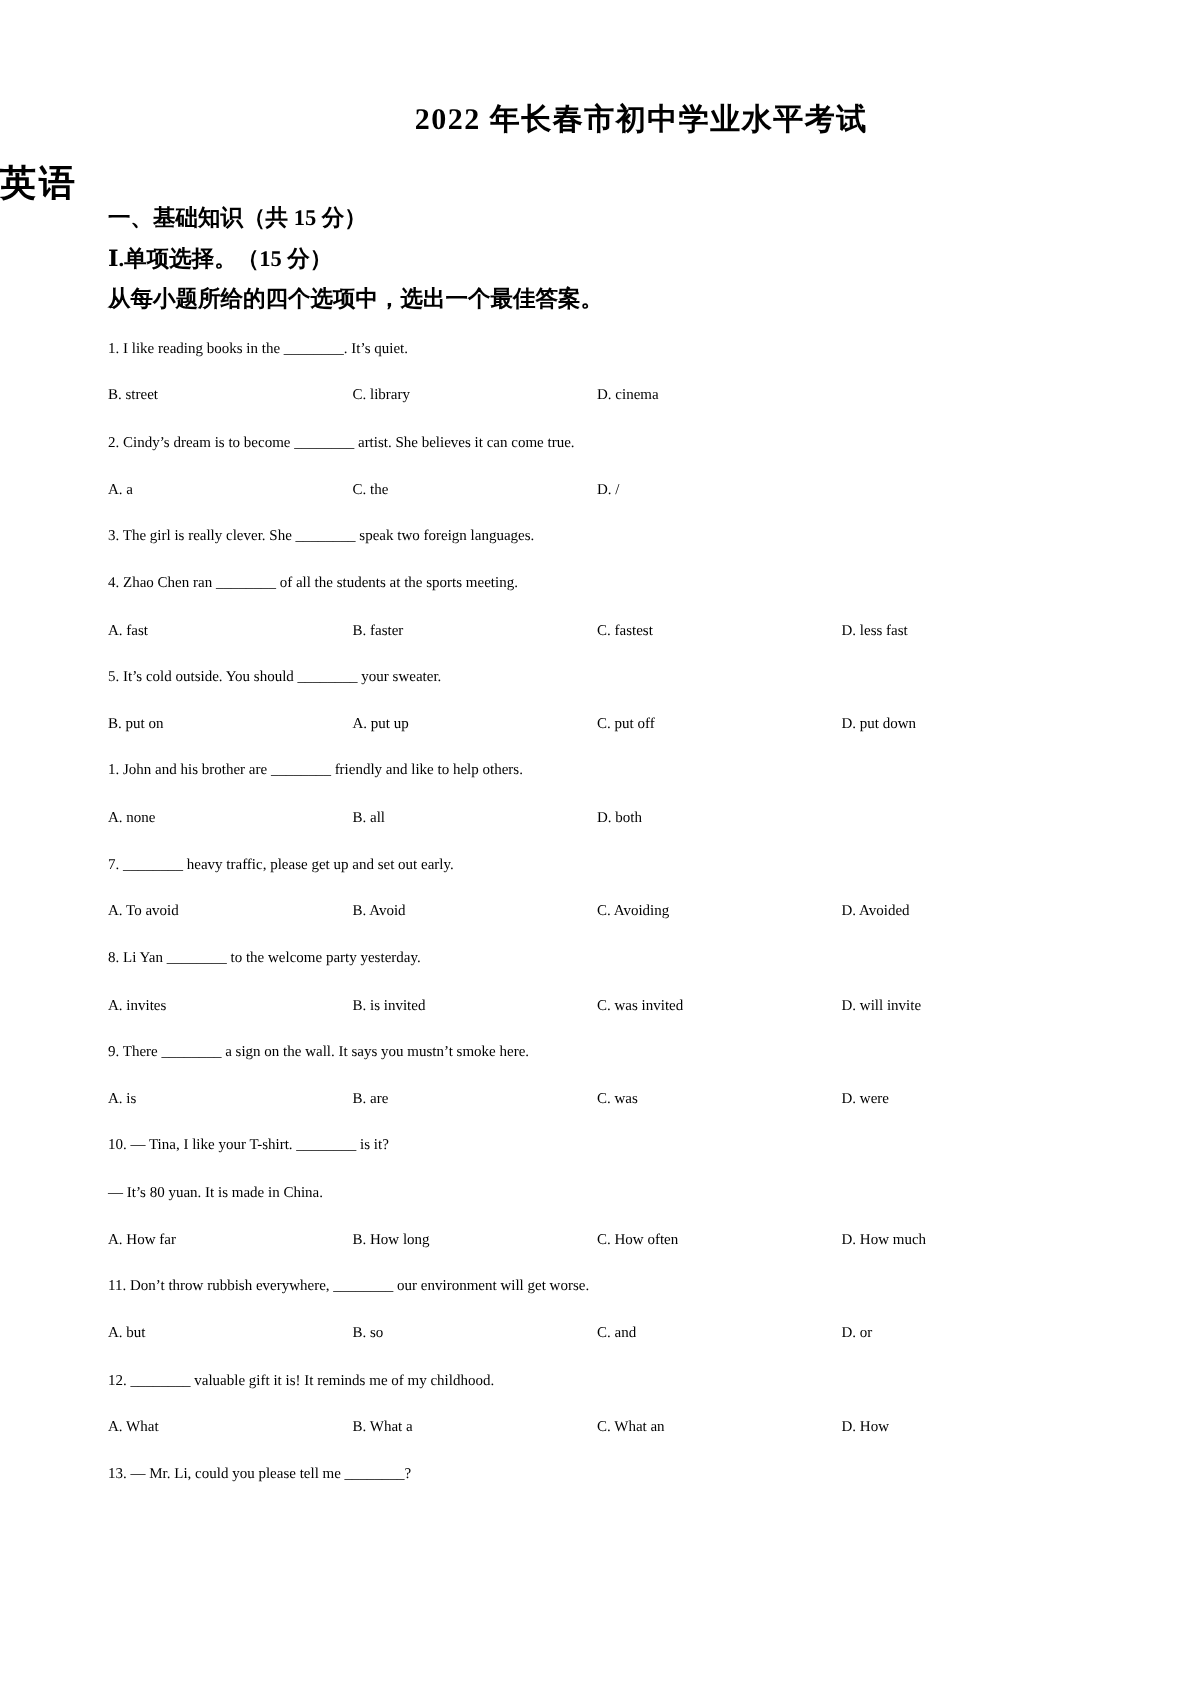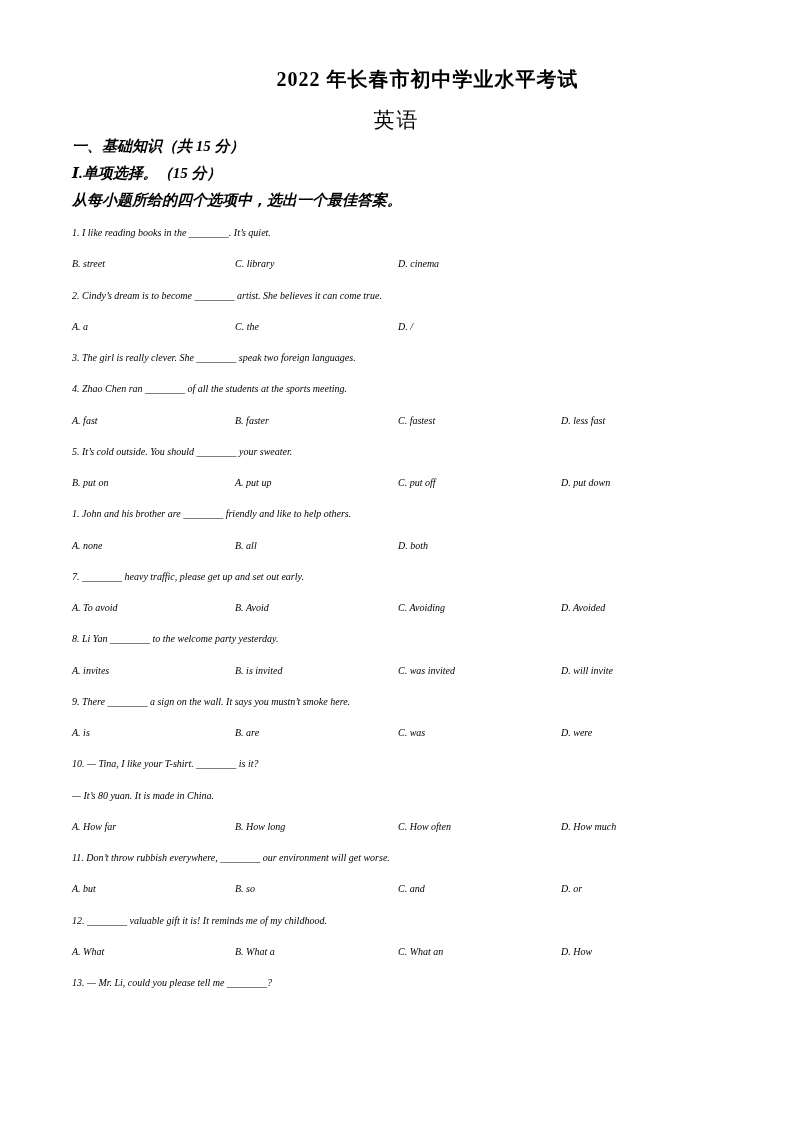--- a/index.html
+++ b/index.html
@@ -25,31 +25,29 @@
     font-size: 20px;
     font-weight: 700;
     letter-spacing: 1px;
     margin-left: 31px;
   }
   .subtitle {
     position: absolute;
     top: 106px;
     left: 0;
     width: 100%;
-    text-align: center;
-    font-size: 21px;
-    font-weight: 400;
+    font-size: 24px;
+    font-weight: 700;
     letter-spacing: 2px;
   }
   .content {
     position: absolute;
     top: 133px;
     left: 72px;
     right: 30px;
-    font-style: italic;
   }
   .hline {
     height: 27px;
     line-height: 27px;
     font-weight: 700;
     font-size: 15px;
     white-space: nowrap;
   }
   .questions {
     margin-top: 3px;

